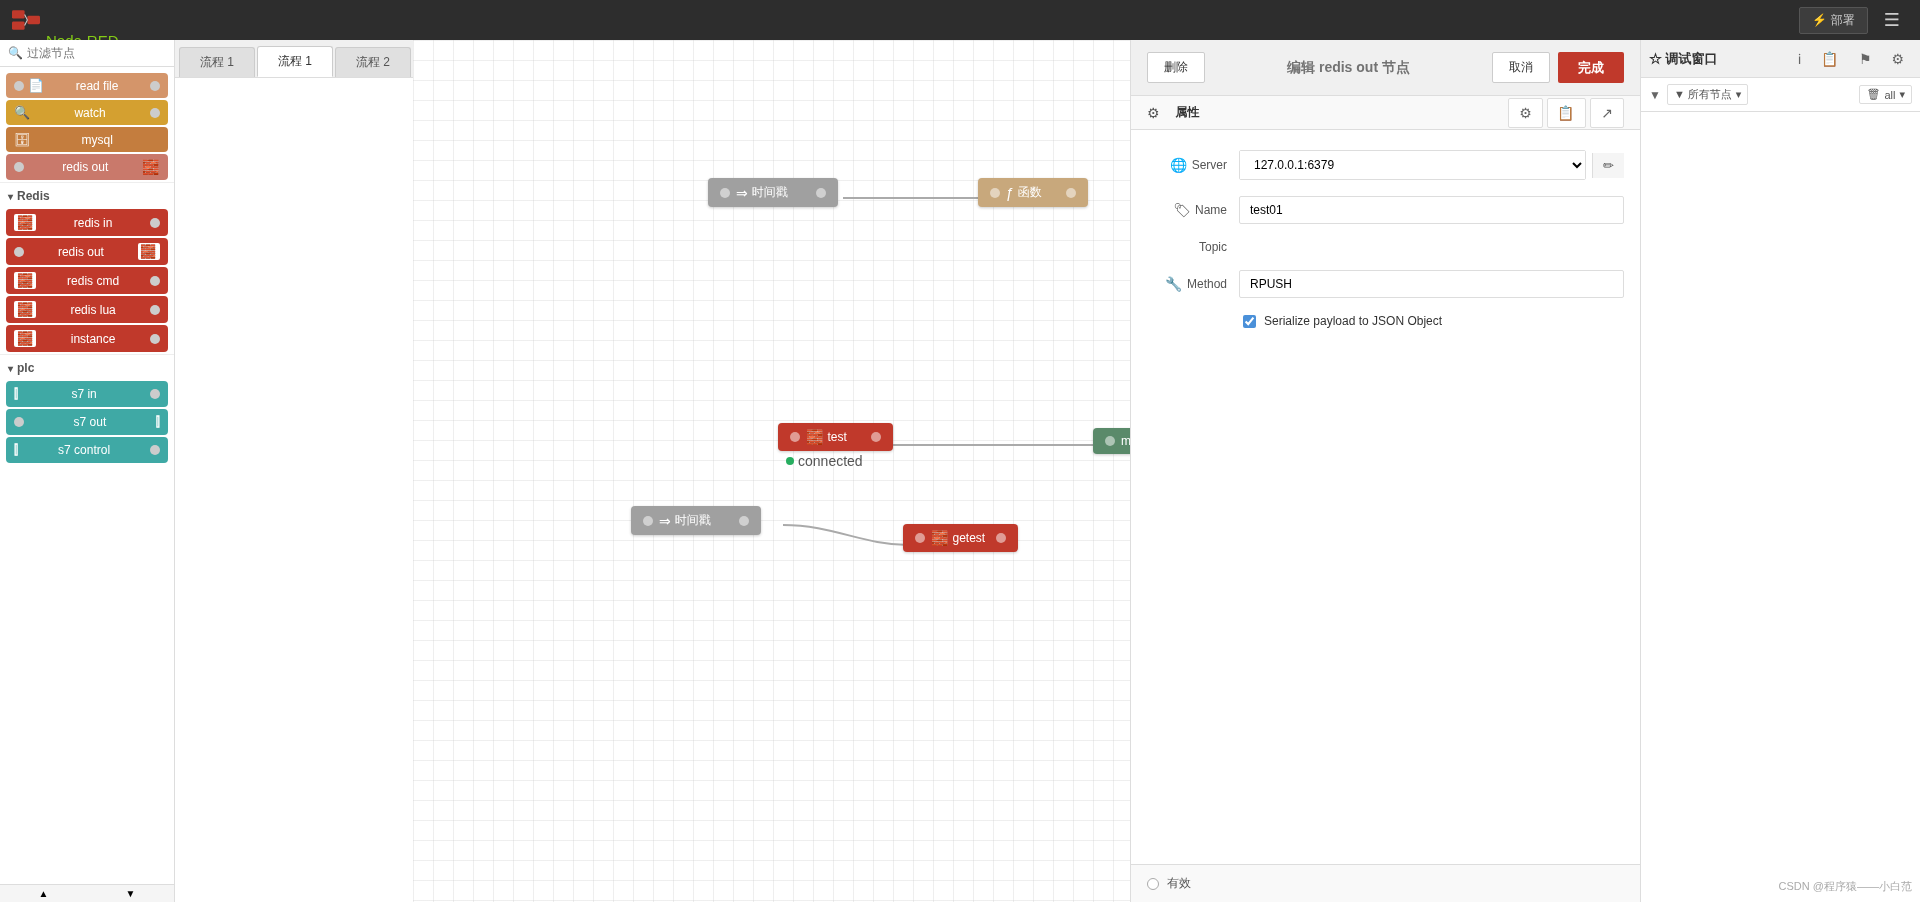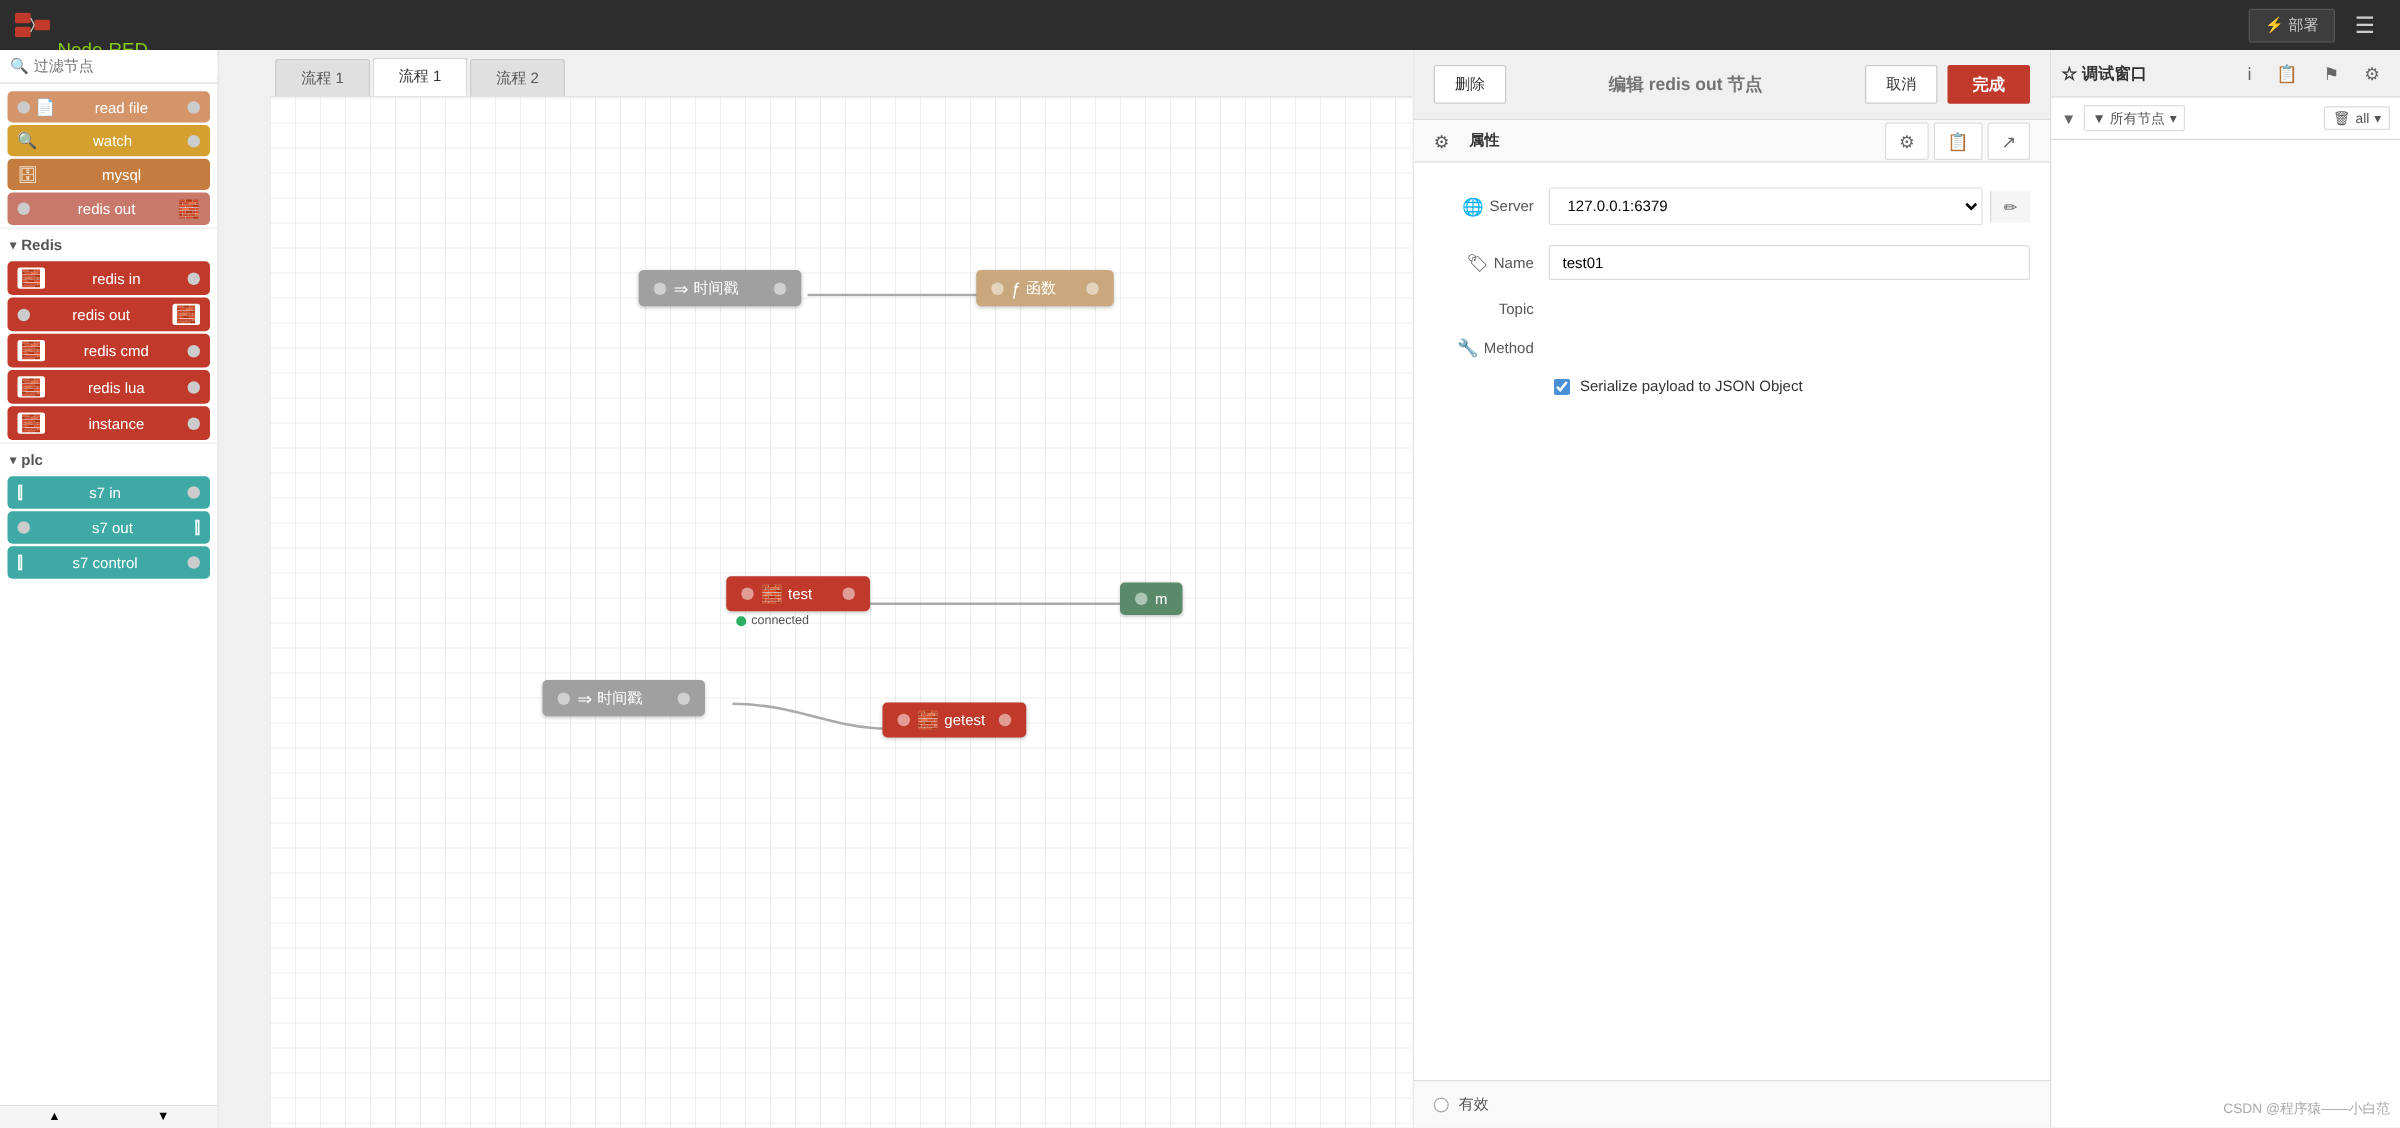--- a/index.html
+++ b/index.html
@@ -72,21 +72,21 @@
 
     
     .sidebar-scroll-btn {
       display: flex; justify-content: space-between; border-top: 1px solid #ddd;
     }
     .sidebar-scroll-btn button {
       flex: 1; background: #f5f5f5; border: none; cursor: pointer; padding: 3px; font-size: 10px;
     }
 
     
-    #canvas-area { flex: 1; display: flex; flex-direction: column; background: #fff; overflow: hidden; position: relative; margin-left: 41px; }
+    #canvas-area { flex: 1; display: flex; flex-direction: row; background: #fff; overflow: hidden; position: relative; }
 
     
     #tabs-bar {
       display: flex; background: #f0f0f0; border-bottom: 1px solid #ddd;
       height: 38px; align-items: flex-end; padding-left: 4px;
     }
     .tab-item {
       padding: 6px 20px; background: #e0e0e0; border: 1px solid #ccc;
       border-bottom: none; cursor: pointer; font-size: 12px; color: #555;
       margin-right: 2px; border-radius: 3px 3px 0 0;
@@ -387,21 +387,21 @@
 
       <div style="position:absolute; left:365px; top:383px;">
         <div class="flow-node flow-node-red" style="position:relative; width:115px;">
           <div class="fn-port-left"></div>
           <span style="font-size:14px;margin-right:4px;">🧱</span>
           <span class="fn-label">test</span>
           <div class="fn-port-right"></div>
         </div>
         <div style="display:flex; align-items:center; gap:4px; margin-top:2px; padding-left:8px;">
           <div style="width:8px;height:8px;background:#27ae60;border-radius:50%;"></div>
-          <span style="font-size:10px;color:#555;">connected</span>
+          <span style="font-size:14px;color:#555;">connected</span>
         </div>
       </div>
 
       <div class="flow-node" style="left:680px; top:388px; width:50px; background:#5a8a6a;">
         <div class="fn-port-left"></div>
         <span class="fn-label">m</span>
       </div>
 
       <div class="flow-node flow-node-gray" style="left:218px; top:466px; width:130px;">
         <div class="fn-port-left"></div>
@@ -476,20 +476,30 @@
         <div class="form-label">
           <span>Topic</span>
         </div>
       </div>
 
       <div class="form-row">
         <div class="form-label">
           <span style="font-size:14px;">🔧</span>
           <span>Method</span>
         </div>
+        <div class="form-control">
+          <div class="form-select-wrapper" style="position:relative;">
+            <select class="form-select">
+              <option value="RPUSH">RPUSH</option>
+              <option value="LPUSH">LPUSH</option>
+              <option value="SET">SET</option>
+              <option value="PUBLISH">PUBLISH</option>
+            </select>
+          </div>
+        </div>
       </div>
 
       <div class="checkbox-row">
         <input type="checkbox" id="serialize-cb" checked="" style="">
         <label for="serialize-cb">Serialize payload to JSON Object</label>
       </div>
 
     </div>
 
     <div id="edit-panel-footer">

